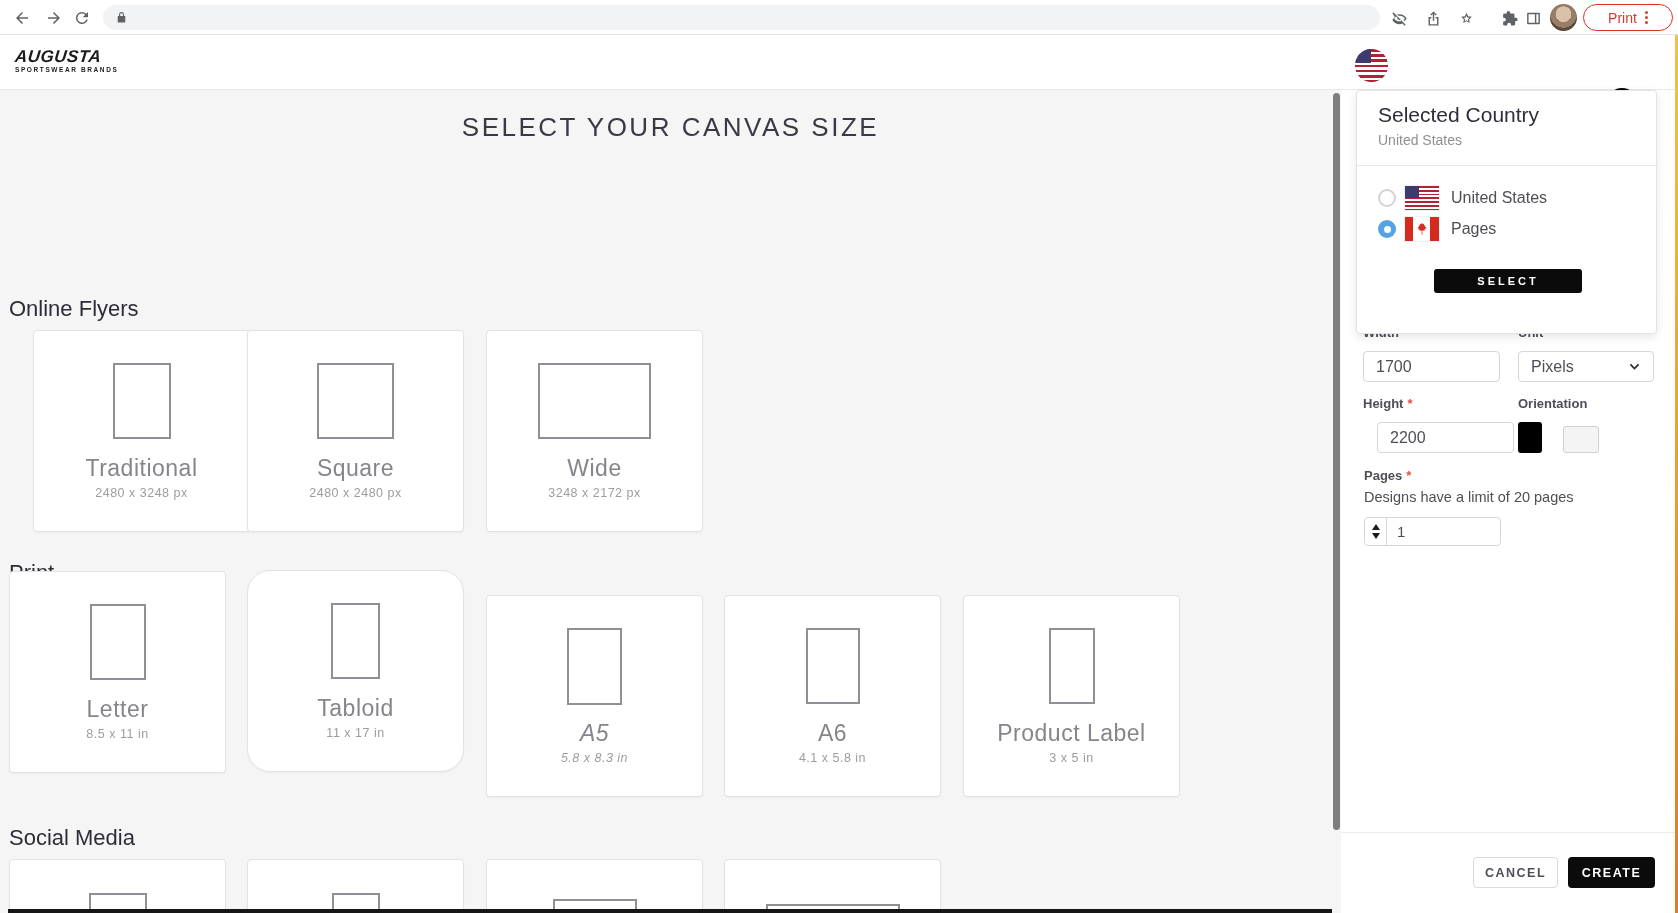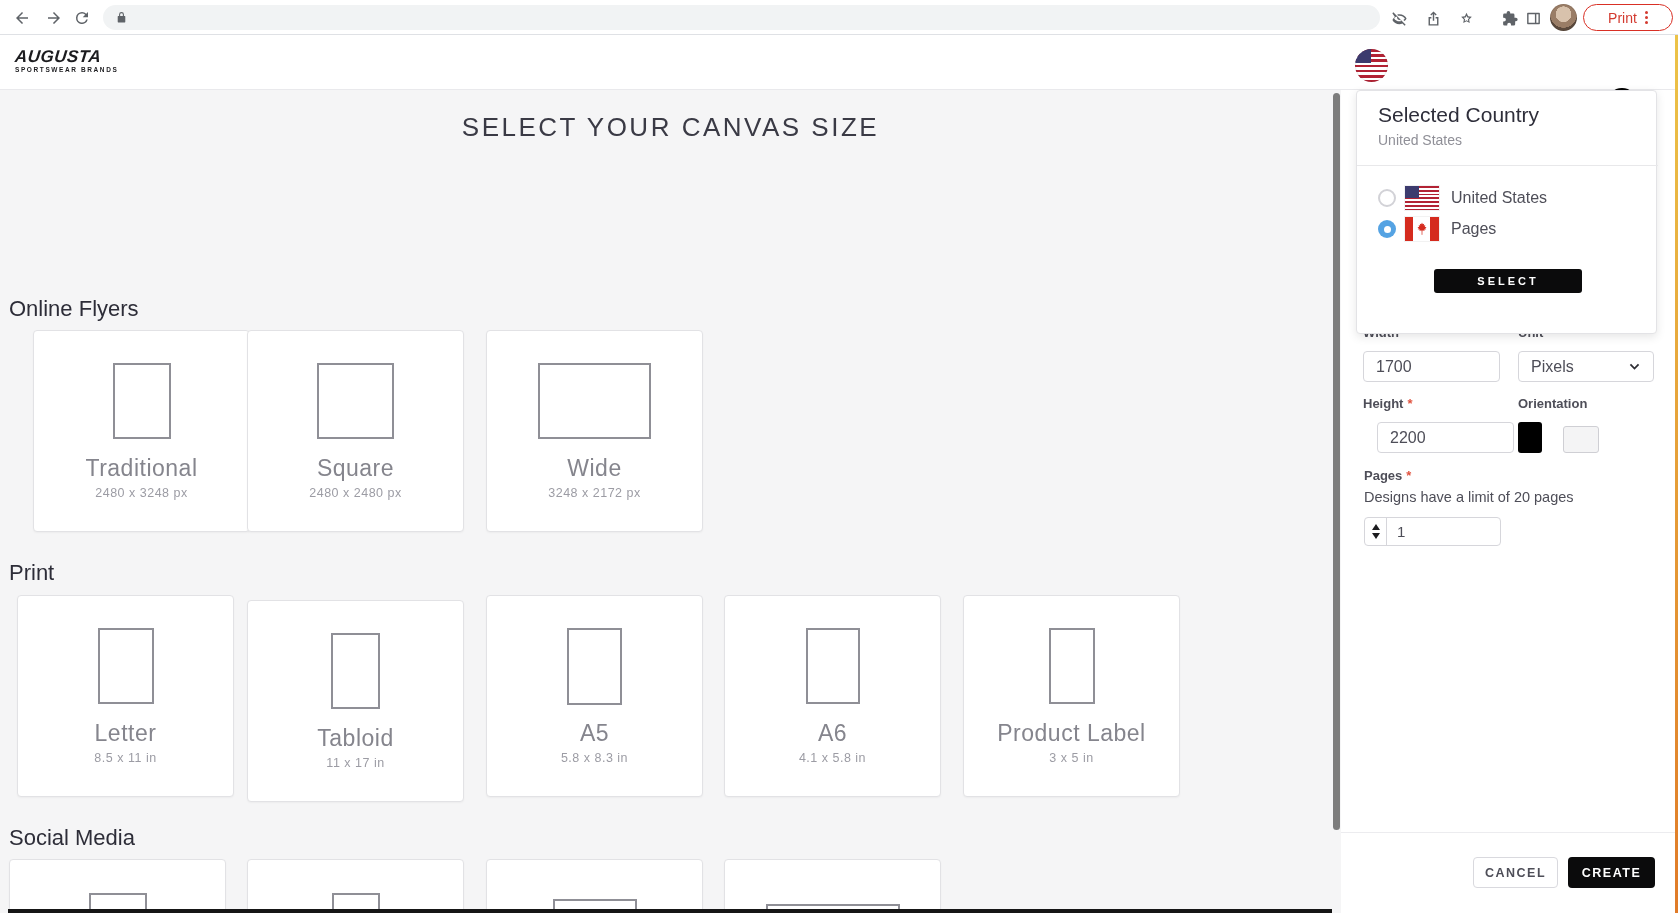--- a/index.html
+++ b/index.html
@@ -208,35 +208,35 @@
           <div class="card-dims">2480 x 2480 px</div>
         </div>
         <div class="card" style="left: 486px; top: 240px;">
           <div class="icon-zone">
             <div class="shape" style="width: 113px; height: 76px;"></div>
           </div>
           <div class="card-label">Wide</div>
           <div class="card-dims">3248 x 2172 px</div>
         </div>
         <div class="section-heading" style="left: 9px; top: 470px;">Print</div>
-        <div class="card" style="left: 9px; top: 505px; margin-left: 8px;">
+        <div class="card" style="left: 9px; top: 481px;">
           <div class="icon-zone">
             <div class="shape" style="width: 56px; height: 76px;"></div>
           </div>
           <div class="card-label">Letter</div>
           <div class="card-dims">8.5 x 11 in</div>
         </div>
-        <div class="card" style="left: 247px; top: 510px;">
+        <div class="card" style="left: 247px; top: 480px; border-radius: 23px;">
           <div class="icon-zone">
             <div class="shape" style="width: 49px; height: 76px;"></div>
           </div>
           <div class="card-label">Tabloid</div>
           <div class="card-dims">11 x 17 in</div>
         </div>
-        <div class="card" style="left: 486px; top: 505px;">
+        <div class="card" style="left: 486px; top: 505px; font-style: italic;">
           <div class="icon-zone">
             <div class="shape" style="width: 55px; height: 77px;"></div>
           </div>
           <div class="card-label">A5</div>
           <div class="card-dims">5.8 x 8.3 in</div>
         </div>
         <div class="card" style="left: 724px; top: 505px;">
           <div class="icon-zone">
             <div class="shape" style="width: 54px; height: 76px;"></div>
           </div>

